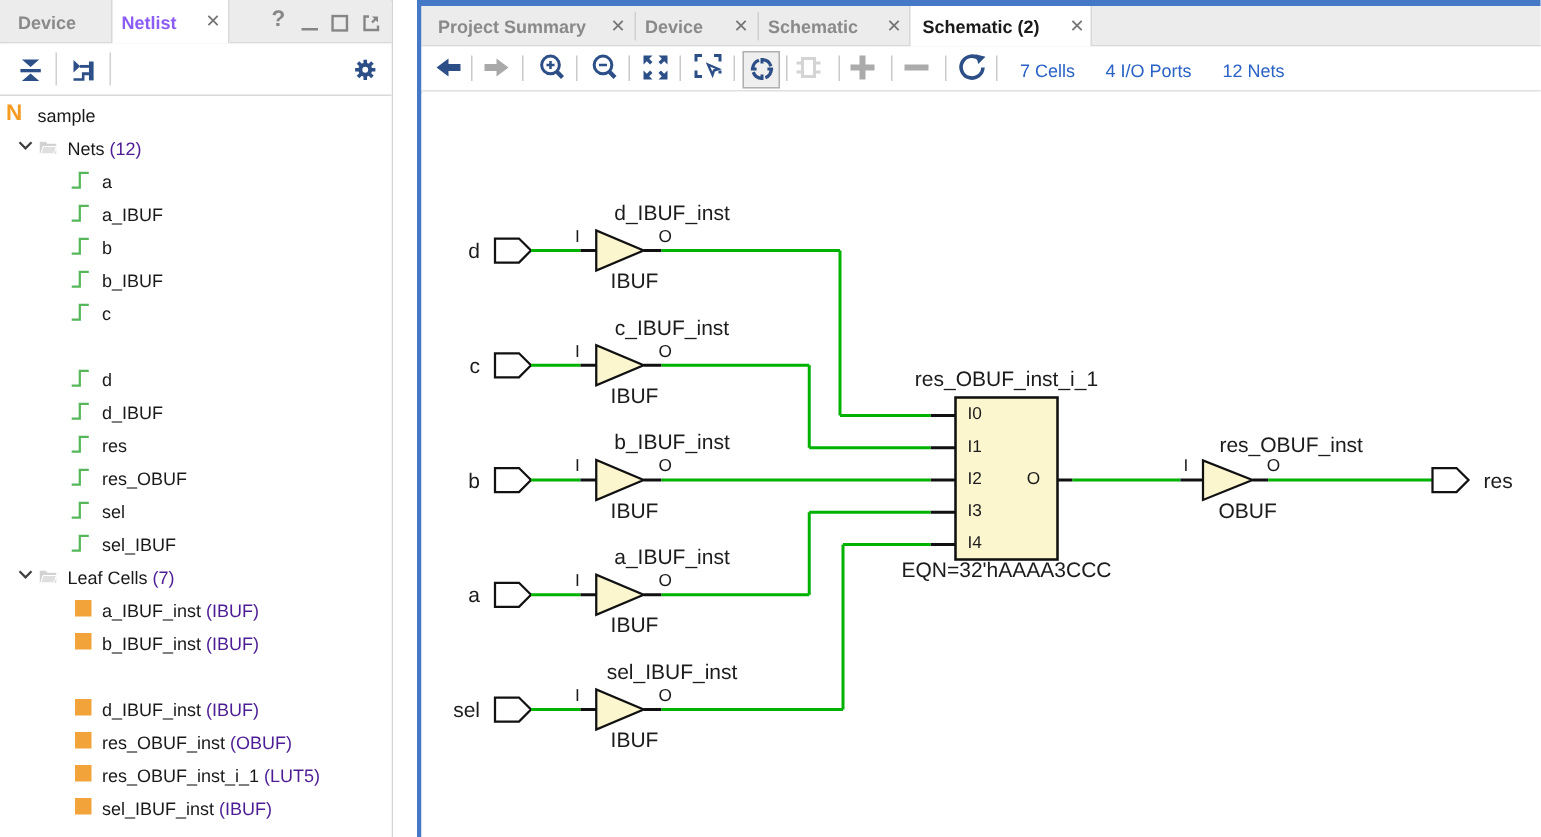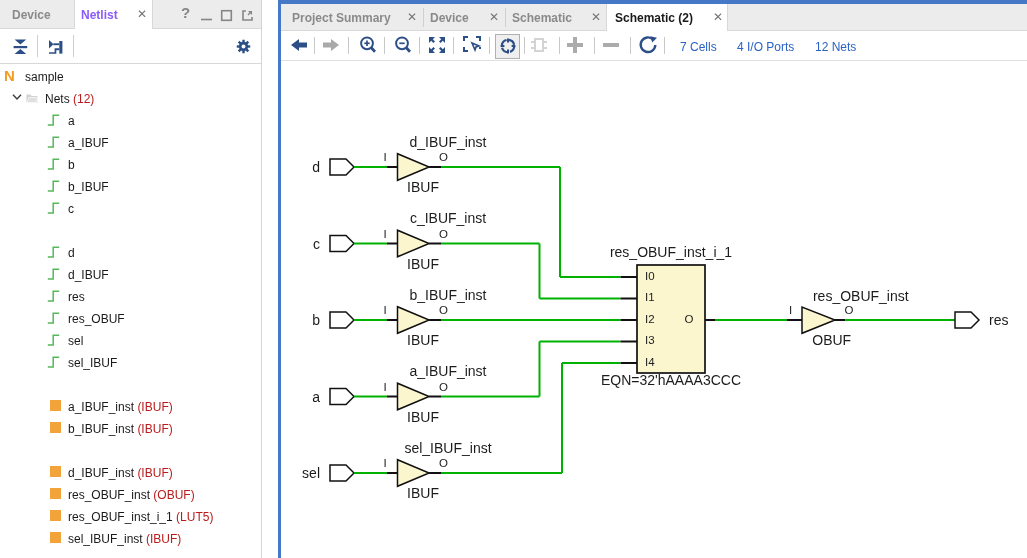--- a/index.html
+++ b/index.html
@@ -10,21 +10,21 @@
 #left .edge { position:absolute; background:#d4d4d4; }
 #ltabs { position:absolute; left:0; top:0; width:261px; height:29px; background:#ececec; border-bottom:1px solid #d8d8d8; }
 #ltab-active { position:absolute; left:74px; top:0; width:79px; height:29px; background:#fff; border-left:1px solid #d8d8d8; border-right:1px solid #d8d8d8; }
 .tabtxt { position:absolute; top:8px; font-size:12px; font-weight:bold; color:#8a8a8a; }
 .x { position:absolute; top:7px; font-size:12px; color:#757575; font-weight:normal;}
 #ltools { position:absolute; left:0; top:29px; width:261px; height:35px; background:#fff; border-bottom:1px solid #d8d8d8; }
 .vsep { position:absolute; top:6px; width:1px; height:22px; background:#d0d0d0; }
 #ltree { position:absolute; left:0; top:64px; width:261px; height:494px; background:#fff; }
 .trow { position:absolute; left:0; height:22px; width:261px; }
 .tname { position:absolute; top:5px; font-size:12px; color:#1a1a1a; white-space:pre; }
-.gray { color:#b91c1c; }
+.gray { color:#4c1d95; }
 .nico { position:absolute; left:4px; top:2px; font-size:15px; font-weight:bold; color:#f59b22; }
 .chev { position:absolute; left:12px; top:5px; width:10px; height:10px; }
 .fold { position:absolute; left:26px; top:5px; width:12px; height:11px; }
 .nstep { position:absolute; left:47px; top:5px; width:13px; height:12px; }
 .sq { position:absolute; left:50px; top:5px; width:11px; height:11px; background:#f2a33a; }
 
 
 .wico { position:absolute; top:6px; color:#868686; font-size:13px; }
 
 
@@ -163,20 +163,30 @@
         <svg class="nstep" viewBox="0 0 13 12">
           <path d="M0.8 11 H6.2 V1.2 H12.2" fill="none" stroke="#55b75a" stroke-width="1.5"></path>
         </svg>
         <span class="tname" style="left:68px">sel</span>
       </div>
 <div class="trow" style="top:287px">
         <svg class="nstep" viewBox="0 0 13 12">
           <path d="M0.8 11 H6.2 V1.2 H12.2" fill="none" stroke="#55b75a" stroke-width="1.5"></path>
         </svg>
         <span class="tname" style="left:68px">sel_IBUF</span>
+      </div>
+<div class="trow" style="top:309px">
+        <svg class="chev" viewBox="0 0 10 10">
+          <path d="M1 2.8 L5 6.9 L9 2.8" fill="none" stroke="#3f3f3f" stroke-width="1.5"></path>
+        </svg>
+        <svg class="fold" viewBox="0 0 12 11">
+          <path d="M0.5 2.5 h4 l1.1 1.4 h5.9 v6.6 H0.5 Z" fill="#d2d2d2"></path>
+          <path d="M2.8 5.6 h8.9 l-1.6 4.9 H1.2 Z" fill="#dfdfdf" stroke="#ffffff" stroke-width="0.7"></path>
+        </svg>
+        <span class="tname" style="left:45px">Leaf Cells <span class="gray">(7)</span></span>
       </div>
 <div class="trow" style="top:331px">
         <span class="sq"></span>
         <span class="tname" style="left:68px">a_IBUF_inst <span class="gray">(IBUF)</span></span>
       </div>
 <div class="trow" style="top:353px">
         <span class="sq"></span>
         <span class="tname" style="left:68px">b_IBUF_inst <span class="gray">(IBUF)</span></span>
       </div>
 <div class="trow" style="top:397px">

